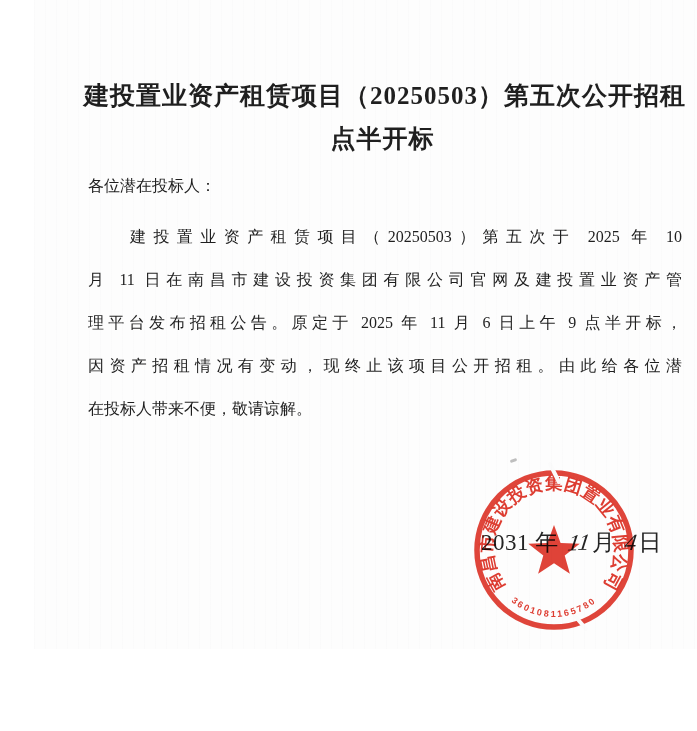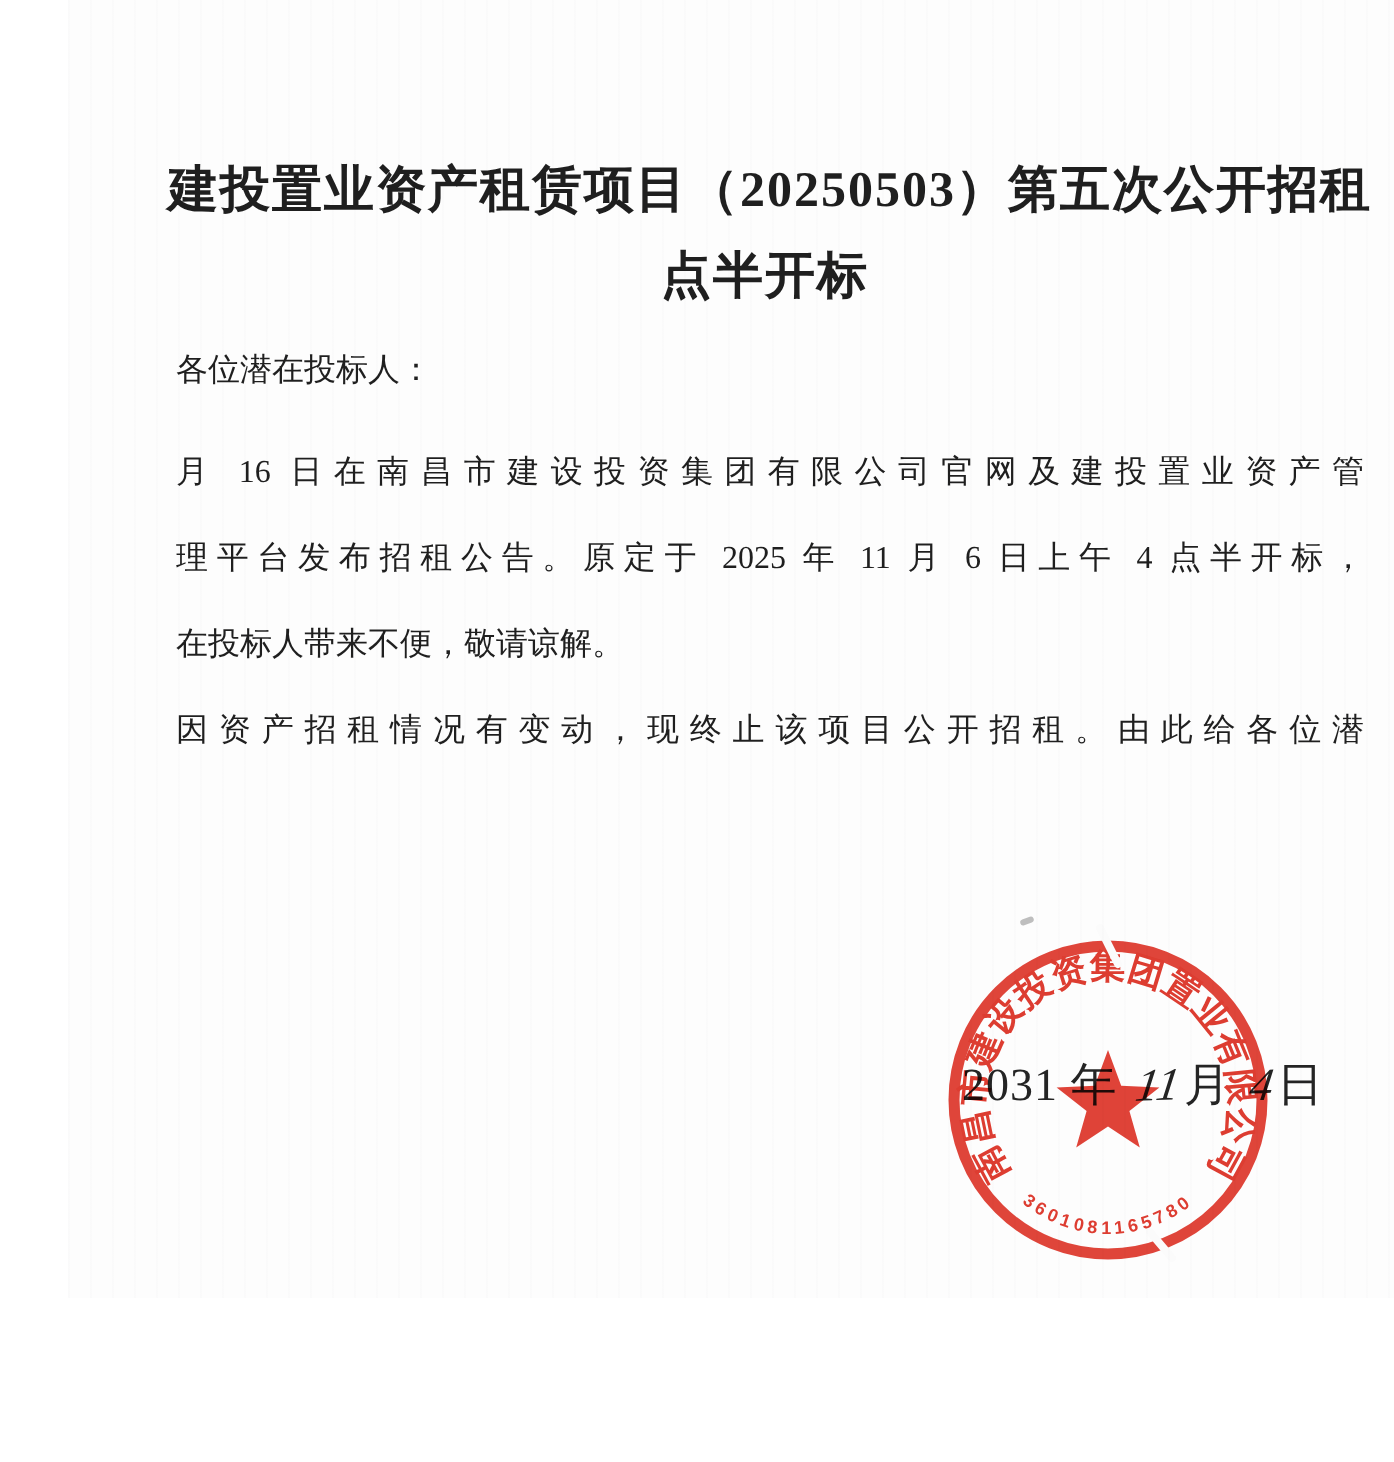--- a/index.html
+++ b/index.html
@@ -122,24 +122,25 @@
 
 <div class="page">
 
   <h1 class="title">
     <span class="title-line">建投置业资产租赁项目（20250503）第五次公开招租</span>
     <span class="title-line">点半开标</span>
   </h1>
 
   <div class="bodyblock">
     <p class="salutation">各位潜在投标人：</p>
-    <p class="bline jline">月 16 日在南昌市建设投资集团有限公司官网及建投置业资产管</p>
-    <p class="bline jline">理平台发布招租公告。原定于 2025 年 11 月 6 日上午 4 点半开标，</p>
+    <p class="bline jline indent">建投置业资产租赁项目（20250503）第五次于 2025 年 10</p>
+    <p class="bline jline">月 11 日在南昌市建设投资集团有限公司官网及建投置业资产管</p>
+    <p class="bline jline">理平台发布招租公告。原定于 2025 年 11 月 6 日上午 9 点半开标，</p>
+    <p class="bline jline">因资产招租情况有变动，现终止该项目公开招租。由此给各位潜</p>
     <p class="bline lastline">在投标人带来不便，敬请谅解。</p>
-    <p class="bline jline">因资产招租情况有变动，现终止该项目公开招租。由此给各位潜</p>
   </div>
 
   <div class="dateline">
     <span class="gap-r">2031 年</span><span class="hand gap-s">11</span><span class="gap-r">月</span><span class="hand gap-s">4</span><span>日</span>
   </div>
 
   <div class="speck"></div>
 
   <svg class="seal" viewBox="0 0 200 200" xmlns="http://www.w3.org/2000/svg">
     <defs>

